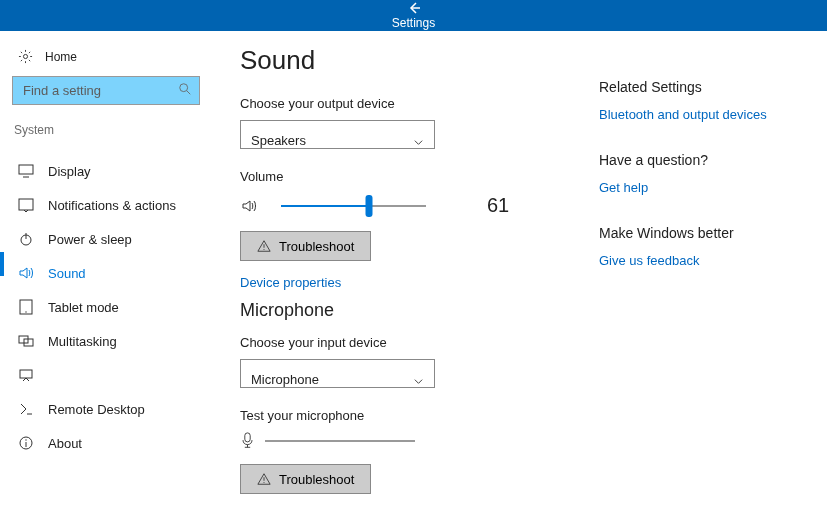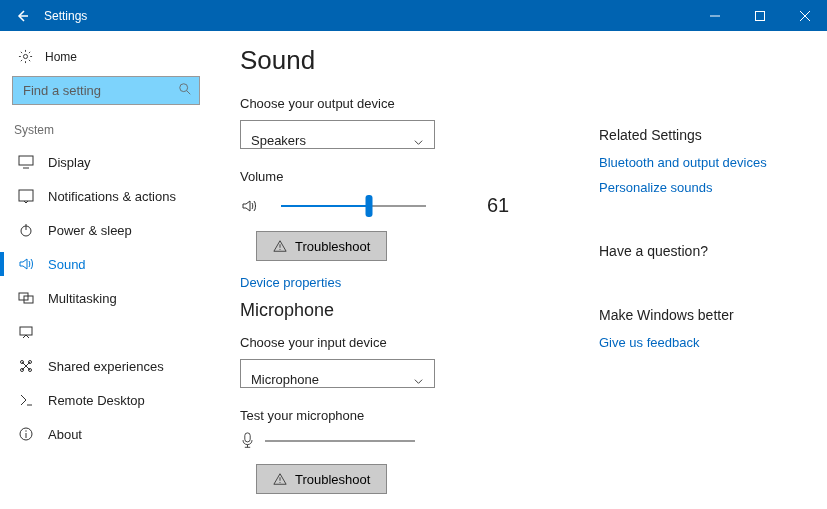--- a/index.html
+++ b/index.html
@@ -1,53 +1,53 @@
 <!DOCTYPE html>
 <html><head>
 <meta charset="utf-8">
 <style>
   * { box-sizing: border-box; margin: 0; padding: 0; font-family: "Segoe UI", Arial, sans-serif; }
   body { background: #fff; font-size: 13px; color: #222; width: 827px; height: 509px; overflow: hidden; }
-  .titlebar { background: #0063b1; height: 31px; display: flex; align-items: center; color: #fff; }
+  .titlebar { background: #0063b1; height: 31px; display: flex; align-items: center; color: #fff; flex-direction: column; }
   .titlebar .back { width: 44px; height: 31px; display: flex; align-items: center; justify-content: center; }
   .titlebar .title { font-size: 12px; }
   .wincontrols { margin-left: auto; display: flex; }
   .wincontrols .wc { width: 45px; height: 31px; display: flex; align-items: center; justify-content: center; }
   .page { display: flex; height: calc(100% - 31px); }
   .sidebar { width: 210px; padding: 14px 0 0 12px; flex-shrink: 0; }
   .home-row { display: flex; align-items: center; gap: 12px; padding: 4px 0 12px 6px; font-size: 12px; }
   .search-wrap { position: relative; margin: 0 10px 14px 0; }
   .search { width: 100%; height: 29px; border: 1px solid #999; padding: 0 30px 0 10px; font-size: 13px; color: #5c5c5c; background: #7dd3fc; }
   .search::placeholder { color: #5c5c5c; }
   .search-icon { position: absolute; right: 8px; top: 6px; }
   .cat-label { color: #6b6b6b; font-size: 12px; padding: 4px 0 8px 2px; }
   .nav { list-style: none; }
-  .nav li { display: flex; align-items: center; gap: 14px; height: 34px; padding-left: 6px; font-size: 13px; position: relative; cursor: pointer; }
+  .nav li { display: flex; align-items: flex-end; gap: 14px; height: 34px; padding-left: 6px; font-size: 13px; position: relative; cursor: pointer; }
   .nav li .icon { width: 16px; height: 16px; flex-shrink: 0; display:flex; align-items:center; justify-content:center; }
   .nav li.selected { color: #0078d7; }
   .nav li.selected::before { content:""; position:absolute; left:-12px; top:5px; bottom:5px; width:4px; background:#0078d7; }
   .content { flex: 1; padding: 14px 18px 0 30px; display: flex; overflow:hidden; }
   .main { flex: 1; min-width: 0; }
   .right { width: 210px; padding-top: 34px; }
   h1 { font-weight: 400; font-size: 26px; margin-bottom: 20px; }
   .label { font-size: 13px; margin-bottom: 9px; }
   .select { width: 195px; height: 29px; border: 1px solid #888; display: flex; align-items: flex-end; padding: 0 10px; font-size: 13px; justify-content: space-between; margin-bottom: 20px; }
   .slider-row { display: flex; align-items: center; gap: 23px; margin: 10px 0 14px 0; }
   .slider-track { position: relative; width: 145px; height: 2px; background: #999; }
   .slider-fill { position:absolute; left:0; top:0; bottom:0; background:#0078d7; }
   .slider-thumb { position:absolute; top:50%; width:7px; height:22px; background:#0078d7; border-radius:3px; transform:translate(-50%,-50%); }
   .vol-num { font-size: 20px; margin-left: 38px; }
-  .btn-ts { height: 30px; border: 1px solid #888; background: #ccc; display: inline-flex; align-items: center; gap: 8px; padding: 0 16px; font-size: 13px; margin-bottom: 14px; margin-left: 16px; }
+  .btn-ts { height: 30px; border: 1px solid #888; background: #ccc; display: inline-flex; align-items: center; gap: 8px; padding: 0 16px; font-size: 13px; margin-bottom: 14px; }
   .link { color: #0067c0; font-size: 13px; display: block; margin-bottom: 10px; }
   h2 { font-weight: 400; font-size: 18px; margin: 10px 0 14px 0; }
   .mic-test { display:flex; align-items:center; gap:10px; margin: 6px 0 14px 0; }
   .mic-track { width: 150px; height: 2px; background:#999; }
   .r-head { font-size: 14px; font-weight: 400; margin-bottom: 12px; }
   .r-link { color:#0067c0; font-size:13px; display:block; margin-bottom: 10px; }
-  .r-section { margin-bottom: 30px; margin-top: 48px; }
+  .r-section { margin-bottom: 30px; }
   svg { display:block; }
 </style>
 </head>
 <body>
 
 <div class="titlebar">
   <div class="back">
     <svg width="16" height="16" viewBox="0 0 16 16">
         <path d="M10 3 L5 8 L10 13" stroke="#fff" stroke-width="1.5" fill="none"></path>
         <line x1="5" y1="8" x2="14" y2="8" stroke="#fff" stroke-width="1.5"></line>
@@ -128,45 +128,42 @@
             <svg width="16" height="16" viewBox="0 0 16 16" style="color:#0078d7">
               <path d="M2 6v4h3l4 3V3L5 6H2z" stroke="currentColor" fill="none"></path>
               <path d="M11 5c1 1 1 5 0 6M13 3c2 2 2 8 0 10" stroke="currentColor" fill="none"></path>
             </svg>
           </span>
           <span>Sound</span>
         </li>
         <li>
           <span class="icon">
             <svg width="16" height="16" viewBox="0 0 16 16" style="color:#333">
+              <rect x="2" y="1" width="12" height="14" stroke="#333" fill="none"></rect>
+              <circle cx="8" cy="13" r="0.7" fill="#333"></circle>
+            </svg>
+          </span>
+          <span>Tablet mode</span>
+        </li>
+        <li>
+          <span class="icon">
+            <svg width="16" height="16" viewBox="0 0 16 16" style="color:#333">
               <rect x="1" y="3" width="9" height="7" stroke="#333" fill="none"></rect>
               <rect x="6" y="6" width="9" height="7" stroke="#333" fill="none"></rect>
             </svg>
           </span>
           <span>Multitasking</span>
         </li>
         <li>
           <span class="icon">
             <svg width="16" height="16" viewBox="0 0 16 16" style="color:#333">
               <rect x="2" y="3" width="12" height="8" stroke="#333" fill="none"></rect>
               <path d="M5 14l3-3 3 3" stroke="#333" fill="none"></path>
             </svg>
           </span>
-        </li>
-        <li>
-          <span class="icon">
-            <svg width="16" height="16" viewBox="0 0 16 16" style="color:#333">
-              <path d="M4 12l8-8M4 4l8 8" stroke="#333"></path>
-              <circle cx="4" cy="4" r="1.5" stroke="#333" fill="none"></circle>
-              <circle cx="12" cy="4" r="1.5" stroke="#333" fill="none"></circle>
-              <circle cx="4" cy="12" r="1.5" stroke="#333" fill="none"></circle>
-              <circle cx="12" cy="12" r="1.5" stroke="#333" fill="none"></circle>
-            </svg>
-          </span>
-          <span>Shared experiences</span>
         </li>
         <li>
           <span class="icon">
             <svg width="16" height="16" viewBox="0 0 16 16" style="color:#333">
               <path d="M3 3l5 5-5 5M9 13h5" stroke="#333" fill="none"></path>
             </svg>
           </span>
           <span>Remote Desktop</span>
         </li>
         <li>
@@ -256,24 +253,24 @@
           </span>
         <span>Troubleshoot</span>
       </button>
       
     </div>
 
     <div class="right">
       <div class="r-section">
         <div class="r-head">Related Settings</div>
         <a class="r-link">Bluetooth and output devices</a>
-        <a class="r-link">Personalize sounds</a>
       </div>
       <div class="r-section">
         <div class="r-head">Have a question?</div>
+        <a class="r-link">Get help</a>
       </div>
       <div class="r-section">
         <div class="r-head">Make Windows better</div>
         <a class="r-link">Give us feedback</a>
       </div>
     </div>
   </div>
 </div>
 
 </body></html>

